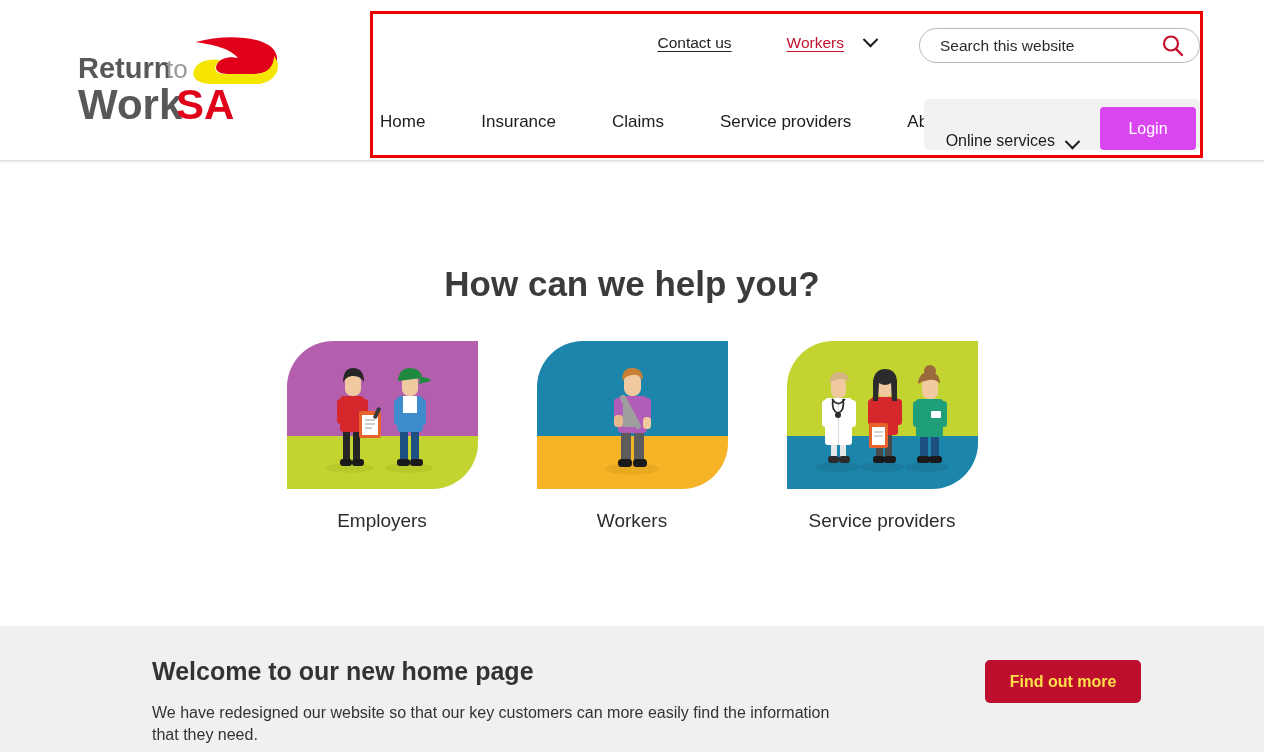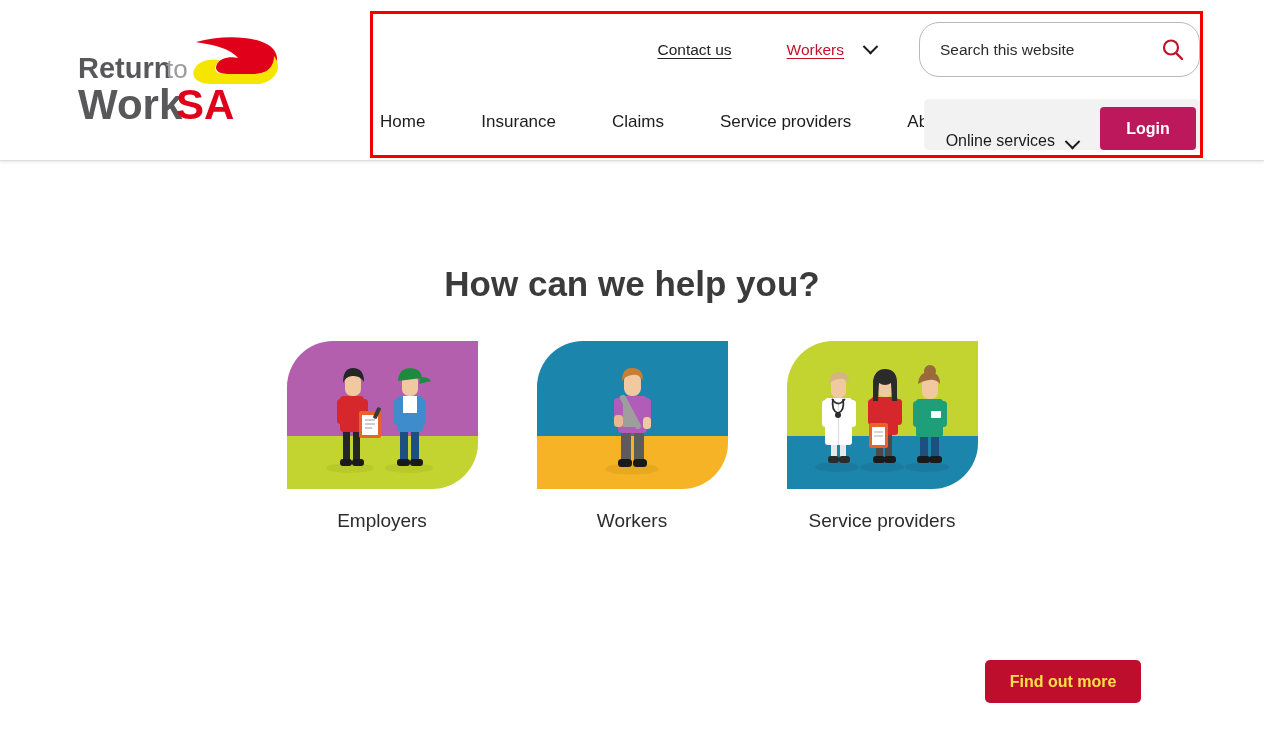--- a/index.html
+++ b/index.html
@@ -38,25 +38,26 @@
   .util-link.contact { margin-right: 47px; }
   .util-link.lang { color: #c1122c; margin-right: 7px; }
   .chev {
     display: inline-block; width: 11px; height: 11px;
     border-right: 2.4px solid #1c1c1c; border-bottom: 2.4px solid #1c1c1c;
     transform: rotate(45deg) translate(-2px,-2px);
   }
   .chev-wrap { width: 22px; display:flex; align-items:center; justify-content:center; cursor:pointer; margin-right: 30px;}
 
   .search-box {
-    width: 281px; height: 55px;
+    width: 281px; height: 35px;
     border: 1px solid #b9b9b9; border-radius: 20px;
     background: #fff;
     display: flex; align-items: center;
     padding: 0 14px 0 20px;
+    margin-top: 6px;
   }
   .search-input {
     flex: 1; border: none; outline: none; background: transparent;
     font-family: "Liberation Sans", sans-serif;
     font-size: 15.5px; color: #2b2b2b;
   }
   .search-input::placeholder { color: #2b2b2b; opacity: 1; }
   .search-btn { width: 26px; height: 26px; border:none; background:transparent; cursor:pointer; padding:0; display:flex; align-items:center; justify-content:center;}
 
   
@@ -72,23 +73,23 @@
 
   .account {
     position: absolute; right: 64px; top: 99px;
     display: flex; align-items: flex-end;
     background: #f2f2f2; border-radius: 5px;
     height: 51px; padding-left: 22px;
   }
   .acct-label { font-size: 16px; color: #1c1c1c; white-space:nowrap; }
   .acct-chev { margin-left: 12px; margin-right: 22px; display:flex; align-items:center;}
   .login-btn {
-    background: #be185d; color: #fff; border: none; border-radius: 4px;
+    background: #d946ef; color: #fff; border: none; border-radius: 4px;
     font-family: "Liberation Sans", sans-serif;
-    font-size: 16px; font-weight: bold;
+    font-size: 16px; font-weight: normal;
     height: 43px; width: 96px; margin-right: 4px;
     cursor: pointer;
   }
 
   
   .annot {
     position: absolute; left: 370px; top: 11px;
     width: 833px; height: 147px;
     border: 3px solid #f00000;
     pointer-events: none; z-index: 40;
@@ -322,15 +323,19 @@
           <rect x="135" y="36" width="16" height="22" rx="7" fill="#f0c9a0"></rect>
           <path d="M131 43 q1 -12 11 -12 q11 0 11 12 q-4 -5 -11 -4 q-7 1 -11 4 Z" fill="#9a6a3c"></path>
           <circle cx="143" cy="30" r="6" fill="#9a6a3c"></circle>
         </svg>
       </div>
       <div class="card-label">Service providers</div>
     </div>
 
   </div>
 
+  <div class="welcome">
+    <div class="welcome-h">Welcome to our new home page</div>
+    <div class="welcome-p">We have redesigned our website so that our key customers can more easily find the information that they need.</div>
+  </div>
   <button class="find-btn">Find out more</button>
 
 </div>
 
 </body></html>

